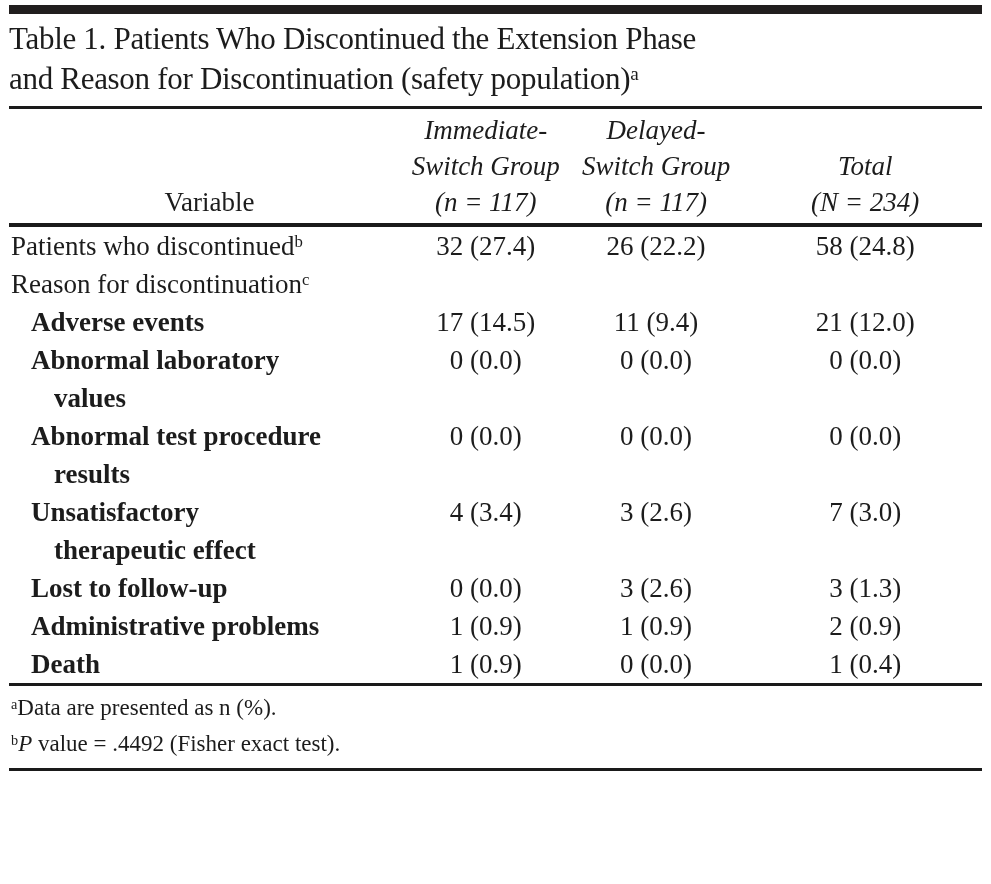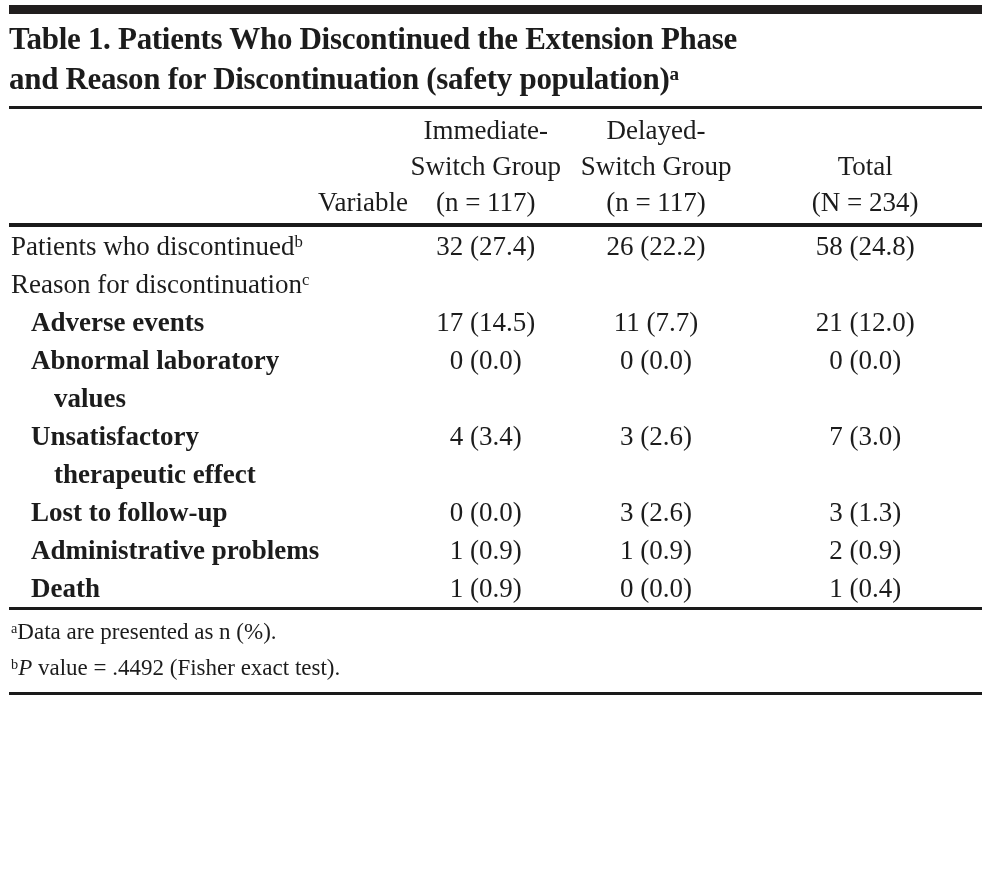--- a/index.html
+++ b/index.html
@@ -13,21 +13,21 @@
     padding: 5px 9px 0 9px;
     overflow: hidden;
   }
   .top-bar {
     height: 9px;
     background: #211e1e;
   }
   .title {
     font-size: 31px;
     line-height: 40px;
-    font-weight: bold;
+    font-weight: normal;
     letter-spacing: -0.3px;
     margin-top: 5px;
     padding-bottom: 7px;
     border-bottom: 3px solid #1a1a1a;
     white-space: pre-line;
   }
   .title sup, .data-table sup, .footnotes sup {
     font-size: 0.62em;
     line-height: 0;
     position: relative;
@@ -45,22 +45,22 @@
   .data-table col.c3 { width: 19%; }
   .data-table col.c4 { width: 24%; }
   .data-table thead tr { border-bottom: 4px solid #1a1a1a; }
   .data-table thead th {
     font-weight: normal;
     vertical-align: bottom;
     line-height: 36px;
     padding: 3px 0 3px 0;
     white-space: pre-line;
   }
-  .data-table thead th.head-variable { text-align: right; padding-left: 2px; }
-  .data-table thead th.head-group { text-align: center; }
+  .data-table thead th.head-variable { text-align: center; padding-left: 2px; }
+  .data-table thead th.head-group { text-align: center; font-style: italic; }
   .data-table tbody { border-bottom: 3px solid #1a1a1a; }
   .data-table tbody td {
     line-height: 38px;
     vertical-align: top;
     padding: 0;
   }
   .label-cell { white-space: pre-line; }
   .label-cell.indent-0 { padding-left: 2px; margin-top: 20px; }
   .label-cell.indent-1 { padding-left: 45px; text-indent: -23px; font-weight: bold; }
   .value-cell { text-align: center; }
@@ -111,26 +111,33 @@
         </tr>
         <tr>
           <td class="label-cell indent-0"><span>Reason for discontinuation</span><sup>c</sup></td>
           <td class="value-cell"></td>
           <td class="value-cell"></td>
           <td class="value-cell"></td>
         </tr>
         <tr>
           <td class="label-cell indent-1"><span>Adverse events</span></td>
           <td class="value-cell">17 (14.5)</td>
-          <td class="value-cell">11 (7.7)</td>
+          <td class="value-cell">11 (9.4)</td>
           <td class="value-cell">21 (12.0)</td>
         </tr>
         <tr>
           <td class="label-cell indent-1"><span>Abnormal laboratory
 values</span></td>
+          <td class="value-cell">0 (0.0)</td>
+          <td class="value-cell">0 (0.0)</td>
+          <td class="value-cell">0 (0.0)</td>
+        </tr>
+        <tr>
+          <td class="label-cell indent-1"><span>Abnormal test procedure
+results</span></td>
           <td class="value-cell">0 (0.0)</td>
           <td class="value-cell">0 (0.0)</td>
           <td class="value-cell">0 (0.0)</td>
         </tr>
         <tr>
           <td class="label-cell indent-1"><span>Unsatisfactory
 therapeutic effect</span></td>
           <td class="value-cell">4 (3.4)</td>
           <td class="value-cell">3 (2.6)</td>
           <td class="value-cell">7 (3.0)</td>

